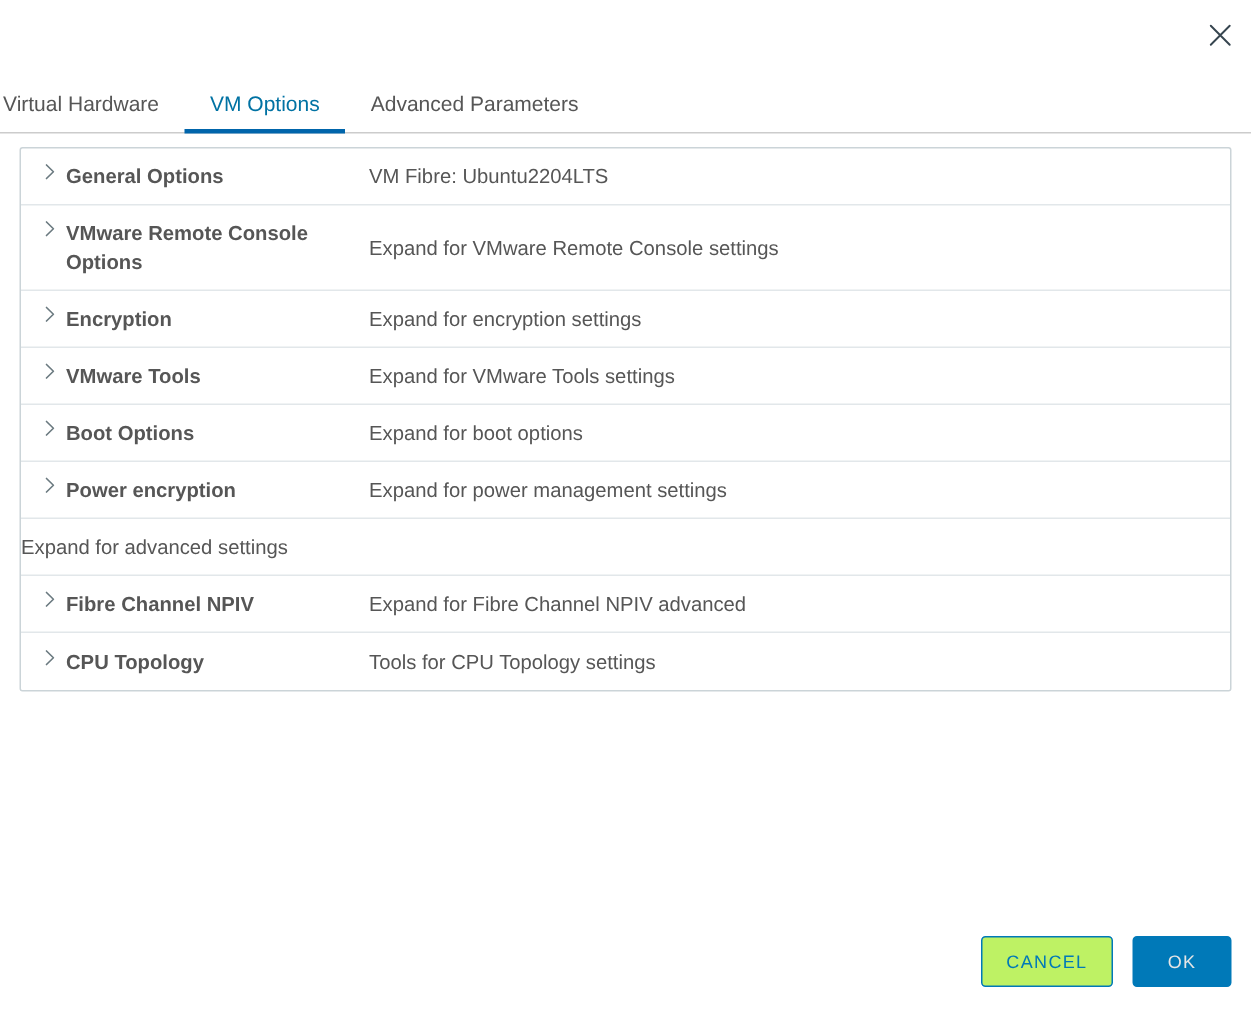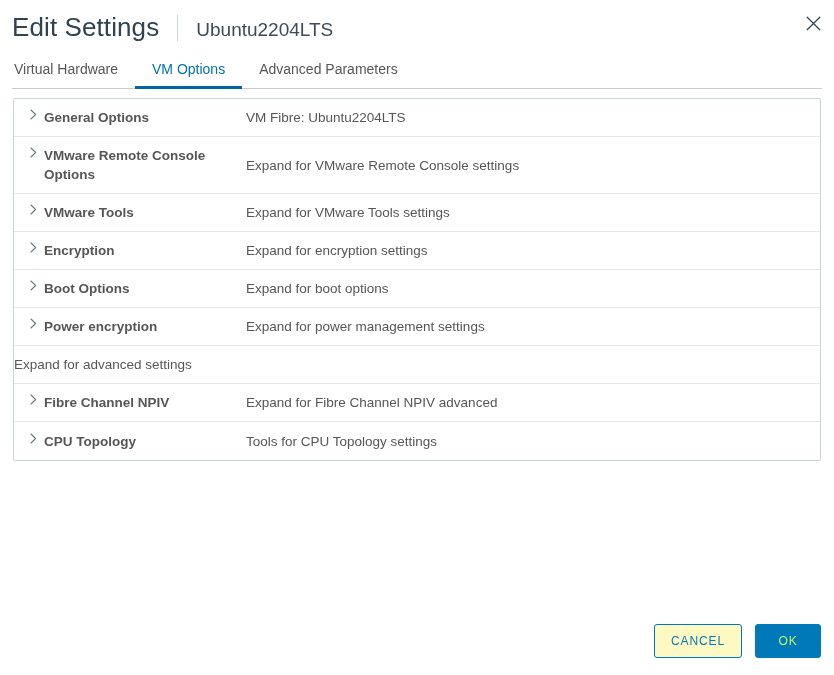--- a/index.html
+++ b/index.html
@@ -68,21 +68,21 @@
     background: transparent;
     border: none;
     padding: 0;
   }
   .close-button svg { display: block; }
 
   
   .tabs-wrap {
     position: relative;
     margin-top: 12px;
-    padding: 0 12px;
+    padding: 0 0;
   }
   .tabs {
     display: flex;
     align-items: flex-end;
     position: relative;
     border-bottom: 1px solid #cccccc;
   }
   .tab {
     font-size: 14px;
     color: #565656;
@@ -183,40 +183,35 @@
     text-transform: uppercase;
     height: 34px;
     min-width: 74px;
     padding: 0 16px;
     border-radius: 3px;
     cursor: pointer;
     line-height: 32px;
     box-sizing: border-box;
   }
   .btn-outline {
-    background: #fef9c3;
+    background: #bef264;
     border: 1px solid #0079b8;
     color: #0079b8;
   }
   .btn-primary {
     background: #0079b8;
     border: 1px solid #0079b8;
-    color: #bef264;
+    color: #e5e5e5;
     min-width: 66px;
   }
 </style>
 </head>
 <body>
 
 <div class="modal-header">
-  <div class="title-row">
-    <span class="modal-title">Edit Settings</span>
-    <span class="title-sep"></span>
-    <span class="modal-subtitle">Ubuntu2204LTS</span>
-  </div>
   <button class="close-button">
     <span>
       <svg width="15" height="15" viewBox="0 0 15 15" aria-hidden="true">
         <path d="M1.2 1.2 L13.8 13.8 M13.8 1.2 L1.2 13.8" stroke="#36454f" stroke-width="1.3" stroke-linecap="round" fill="none"></path>
       </svg>
     </span>
   </button>
 </div>
 
 <div class="tabs-wrap">
@@ -254,35 +249,35 @@
       <div class="cell-desc">Expand for VMware Remote Console settings</div>
     </div>
 
     <div class="grid-row">
       <div class="cell-name">
         <span class="chevron-icon">
           <svg width="7" height="11" viewBox="0 0 7 11" aria-hidden="true">
             <path d="M1 1 L5.6 5.5 L1 10" stroke="#6b7a80" stroke-width="1.1" fill="none" stroke-linecap="round" stroke-linejoin="round"></path>
           </svg>
         </span>
+        <span class="name-label">Encryption</span>
+      </div>
+      <div class="cell-desc">Expand for encryption settings</div>
+    </div>
+
+    <div class="grid-row">
+      <div class="cell-name">
+        <span class="chevron-icon">
+          <svg width="7" height="11" viewBox="0 0 7 11" aria-hidden="true">
+            <path d="M1 1 L5.6 5.5 L1 10" stroke="#6b7a80" stroke-width="1.1" fill="none" stroke-linecap="round" stroke-linejoin="round"></path>
+          </svg>
+        </span>
         <span class="name-label">VMware Tools</span>
       </div>
       <div class="cell-desc">Expand for VMware Tools settings</div>
-    </div>
-
-    <div class="grid-row">
-      <div class="cell-name">
-        <span class="chevron-icon">
-          <svg width="7" height="11" viewBox="0 0 7 11" aria-hidden="true">
-            <path d="M1 1 L5.6 5.5 L1 10" stroke="#6b7a80" stroke-width="1.1" fill="none" stroke-linecap="round" stroke-linejoin="round"></path>
-          </svg>
-        </span>
-        <span class="name-label">Encryption</span>
-      </div>
-      <div class="cell-desc">Expand for encryption settings</div>
     </div>
 
     <div class="grid-row">
       <div class="cell-name">
         <span class="chevron-icon">
           <svg width="7" height="11" viewBox="0 0 7 11" aria-hidden="true">
             <path d="M1 1 L5.6 5.5 L1 10" stroke="#6b7a80" stroke-width="1.1" fill="none" stroke-linecap="round" stroke-linejoin="round"></path>
           </svg>
         </span>
         <span class="name-label">Boot Options</span>

